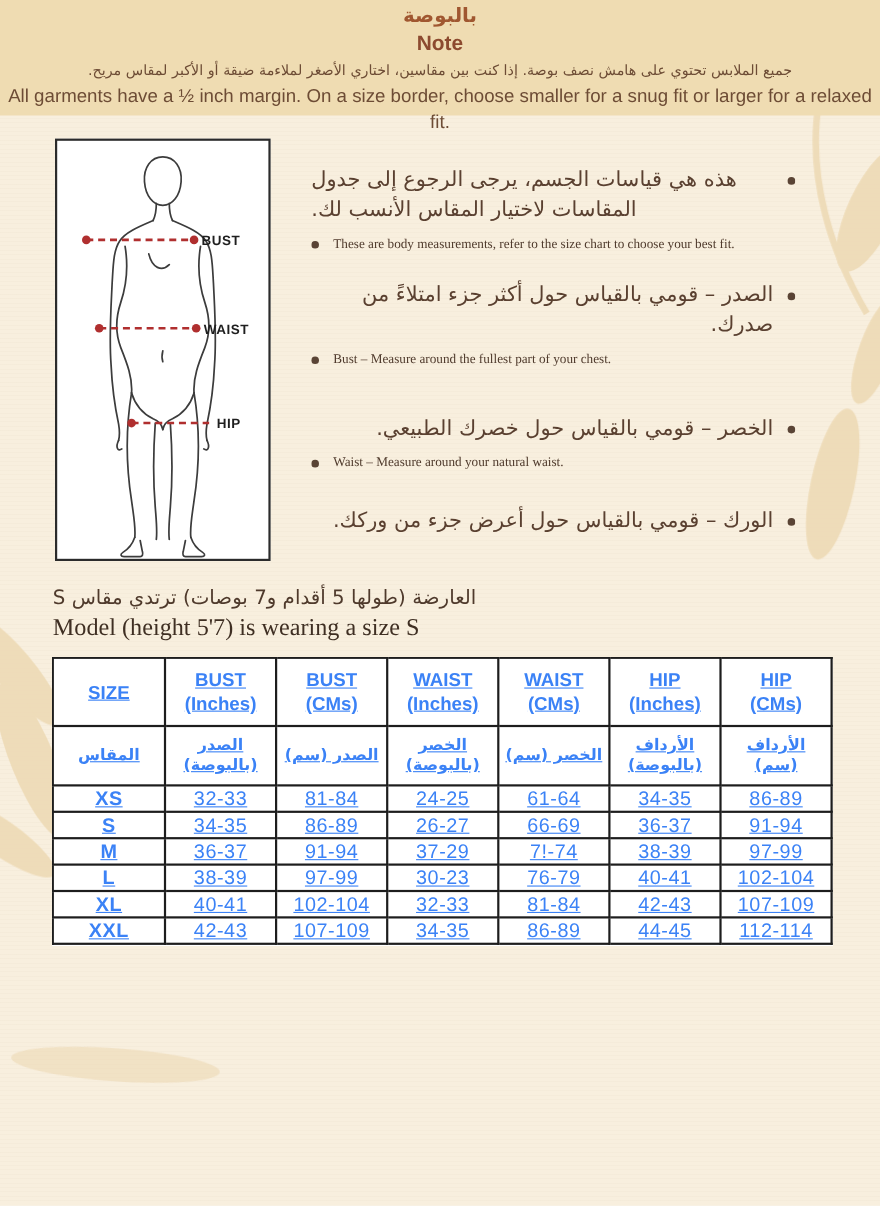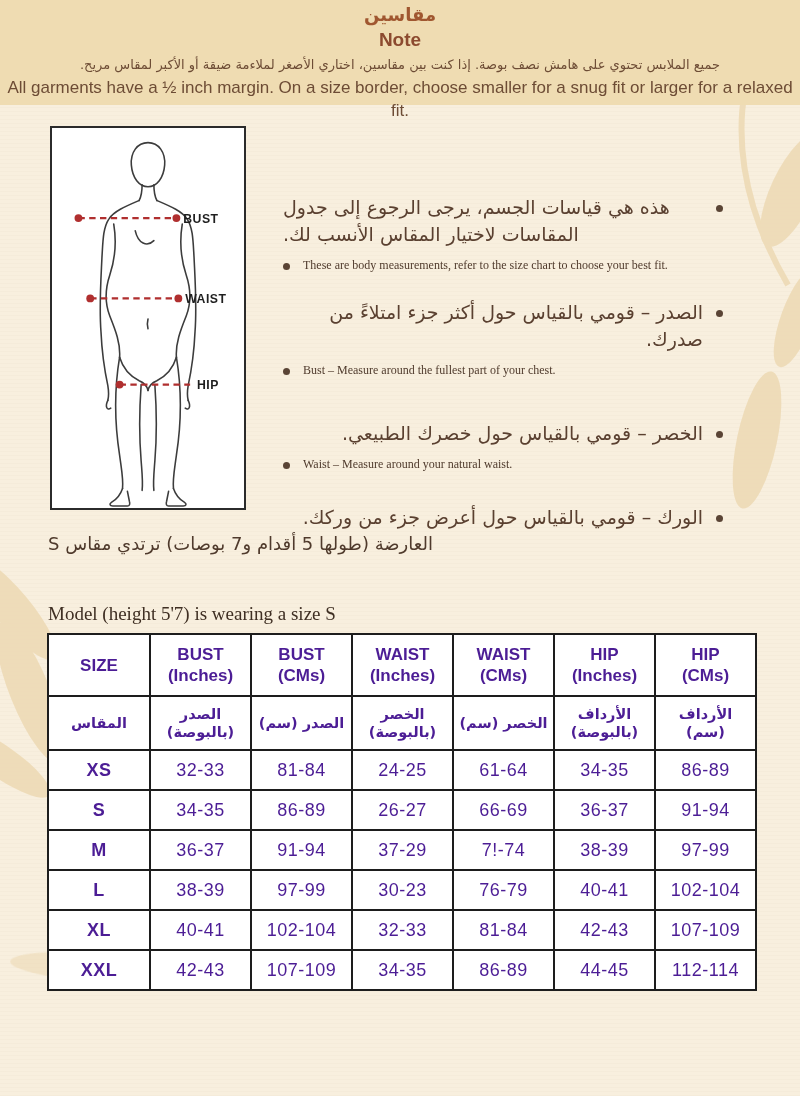--- a/index.html
+++ b/index.html
@@ -38,41 +38,41 @@
     flex:0 0 7px; margin-top:11px;
   }
   .bullet .txt { flex:1; font-size:12px; line-height:27px; }
   .bullet.en { direction:ltr; }
   .bullet.en .dot { margin-right:13px; }
   .bullet.en .txt { font-family:"Liberation Serif","DejaVu Serif",serif; color:#4f3a2c; text-align:left; }
   .bullet.ar { direction:rtl; }
   .bullet.ar .dot { margin-left:13px; }
   .bullet.ar .txt { font-family:"DejaVu Sans", sans-serif; font-size:19px; color:#5a4030; text-align:right; }
   .bullet.ar.wrap-left .txt { text-align:left; }
-  .group-intro { margin-bottom:20px;margin-top:44px; }
+  .group-intro { margin-bottom:20px; }
   .group-bust  { margin-bottom:36px; }
   .group-waist { margin-bottom:26px; }
 
   
   .model-note { position:absolute; left:48px; top:531px; width:460px; }
   .model-note .ar { direction:rtl; text-align:left; font-family:"DejaVu Sans",sans-serif; font-size:18px; line-height:26px; color:#4f3a2c; }
-  .model-note .en { font-family:"Liberation Serif","DejaVu Serif",serif; font-size:19px; line-height:26px; color:#3f2f23;margin-top:44px; }
+  .model-note .en { font-family:"Liberation Serif","DejaVu Serif",serif; font-size:22px; line-height:26px; color:#3f2f23; }
 
   
   .size-table {
-    position:absolute; left:47px; top:633px;
+    position:absolute; left:47px; top:597px;
     border-collapse:collapse; table-layout:fixed; width:708px;
-    background:#ffffff; color:#4c1d95;
+    background:#ffffff; color:#3b82f6;text-decoration:underline;
   }
   .size-table td { border:2px solid #1d1d1d; text-align:center; vertical-align:middle; padding:0 2px; }
   .size-table col.c-size { width:102px; }
   .size-table col.c-val  { width:101px; }
   .row-head-en td { height:62px; font-weight:bold; font-size:17px; line-height:21px; }
   .row-head-ar td { height:54px; direction:rtl; font-family:"DejaVu Sans",sans-serif; font-weight:bold; font-size:14.5px; line-height:18px; }
-  .row-data td { height:40px; font-size:18px; letter-spacing:0.5px; }
+  .row-data td { height:24px; font-size:18px; letter-spacing:0.5px; }
   .row-data td.size-cell { font-weight:bold; letter-spacing:0.5px; }
   .hdr-unit { display:block; }
 
   
   .note-band {
     position:absolute; left:0; bottom:0; width:800px; height:112px;
     background:#efdcb2; text-align:center; padding-top:10px;
   }
   .note-band .h-ar { direction:rtl; font-family:"DejaVu Sans",sans-serif; font-size:18px; font-weight:bold; color:#a05730; line-height:24px; }
   .note-band .h-en { font-size:19px; font-weight:bold; color:#8c4a2f; line-height:25px; }
@@ -281,20 +281,20 @@
           <td>107-109</td>
           <td>34-35</td>
           <td>86-89</td>
           <td>44-45</td>
           <td>112-114</td>
         </tr>
       </tbody>
     </table>
 
     <div class="note-band">
-      <div class="h-ar">مقاسين</div>
+      <div class="h-ar">بالبوصة</div>
       <div class="h-en">Note</div>
       <div class="b-ar">جميع الملابس تحتوي على هامش نصف بوصة. إذا كنت بين مقاسين، اختاري الأصغر لملاءمة ضيقة أو الأكبر لمقاس مريح.</div>
       <div class="b-en">All garments have a ½ inch margin. On a size border, choose smaller for a snug fit or larger for a relaxed fit.</div>
     </div>
 
   </div>
 </div>
 
 </body></html>

